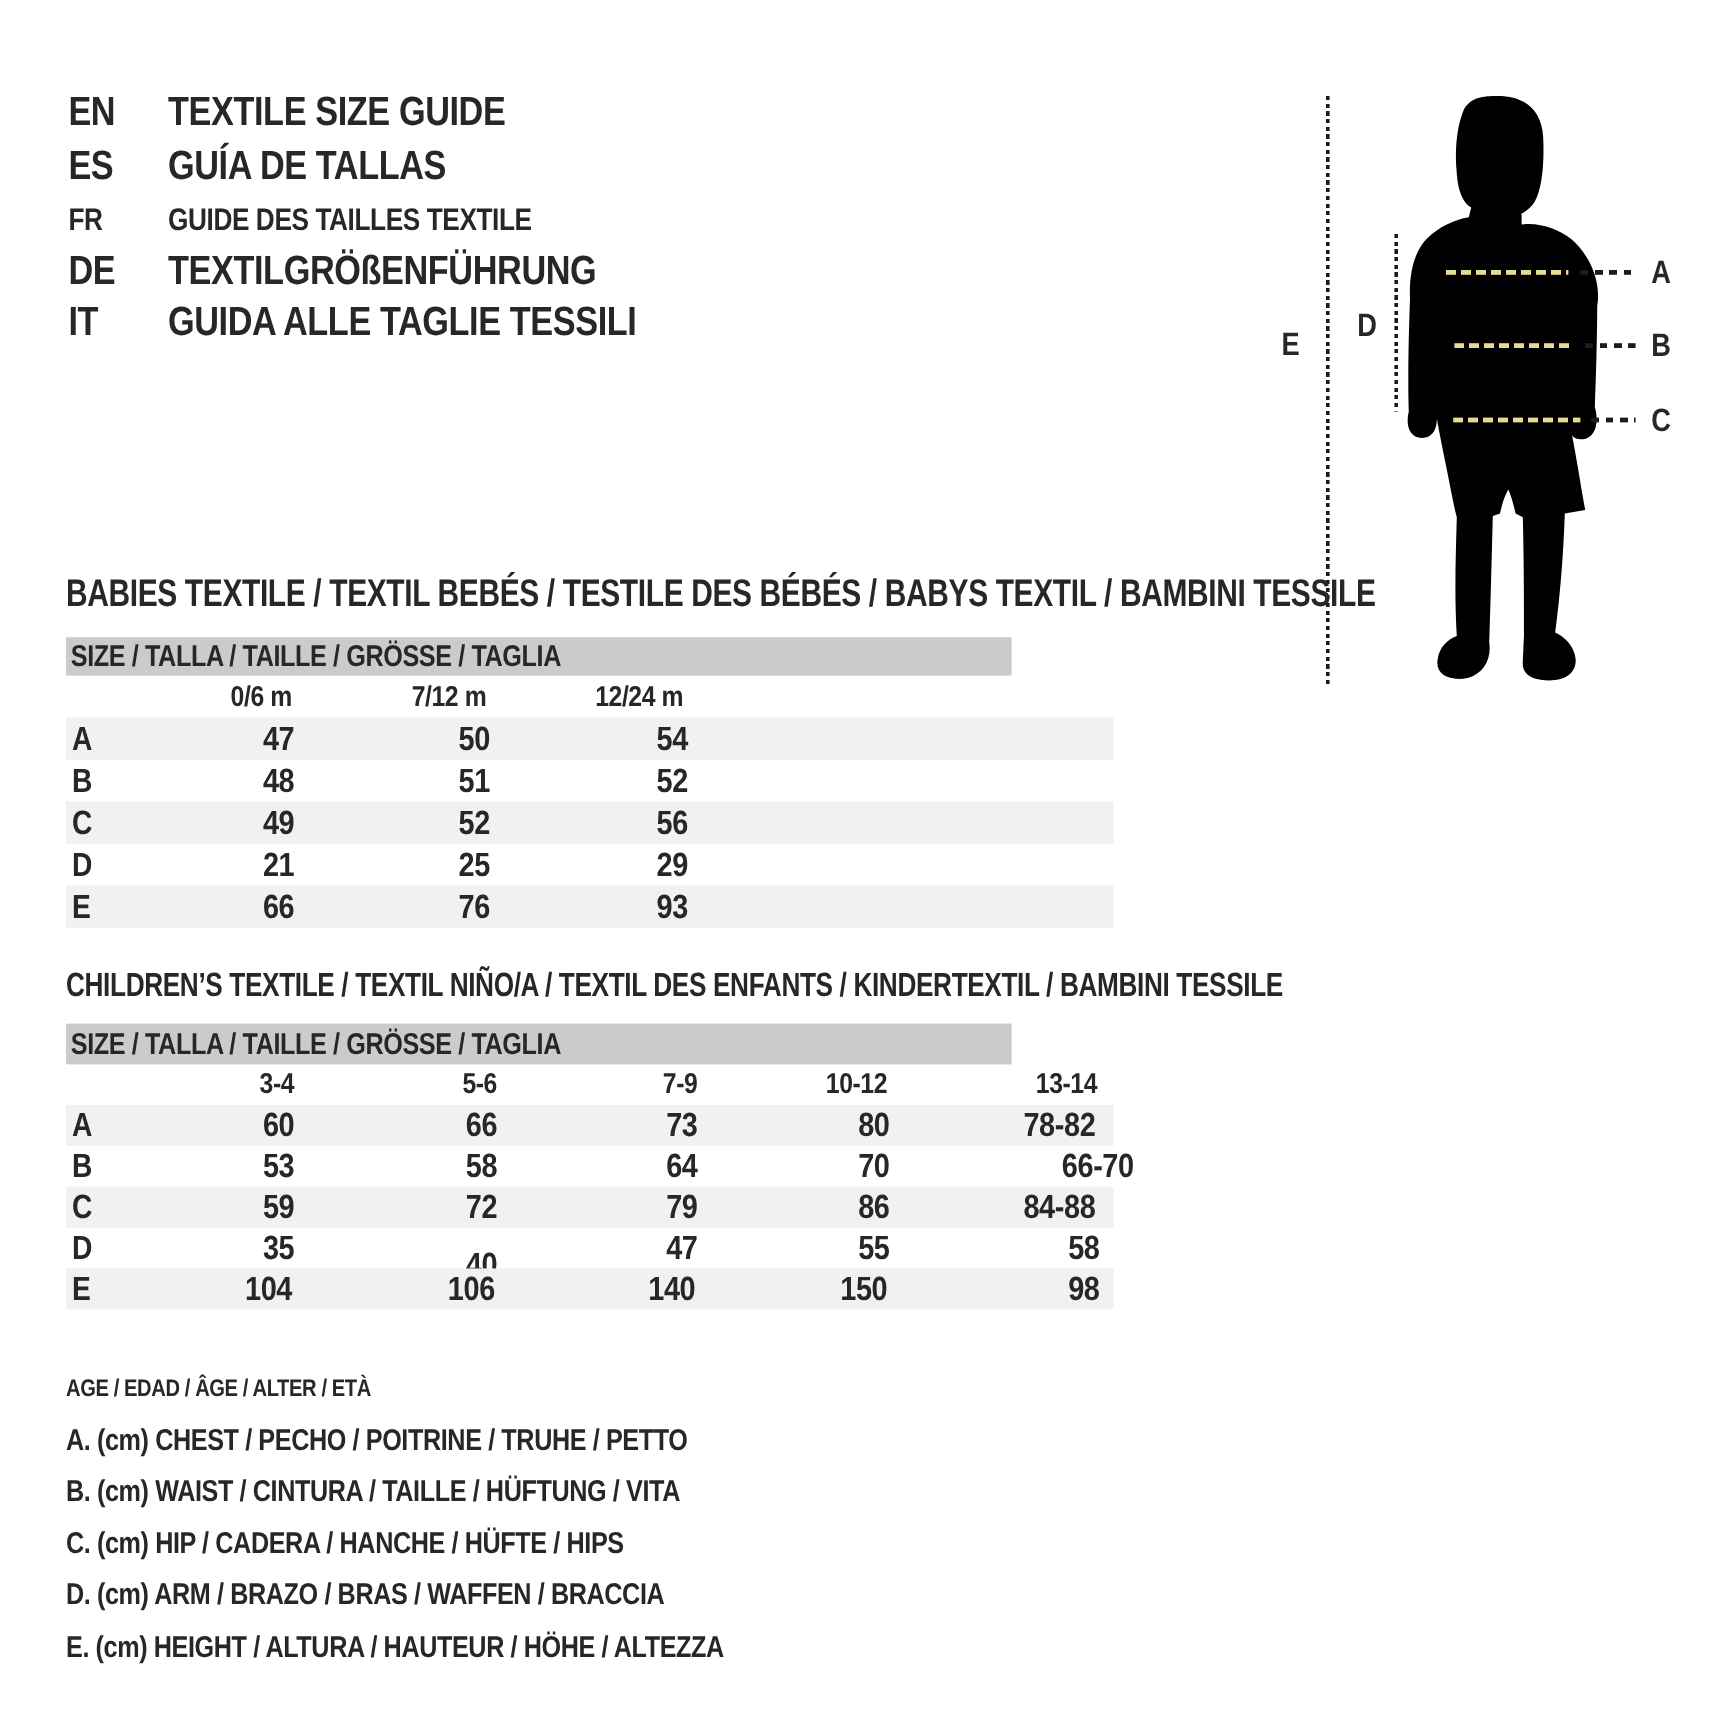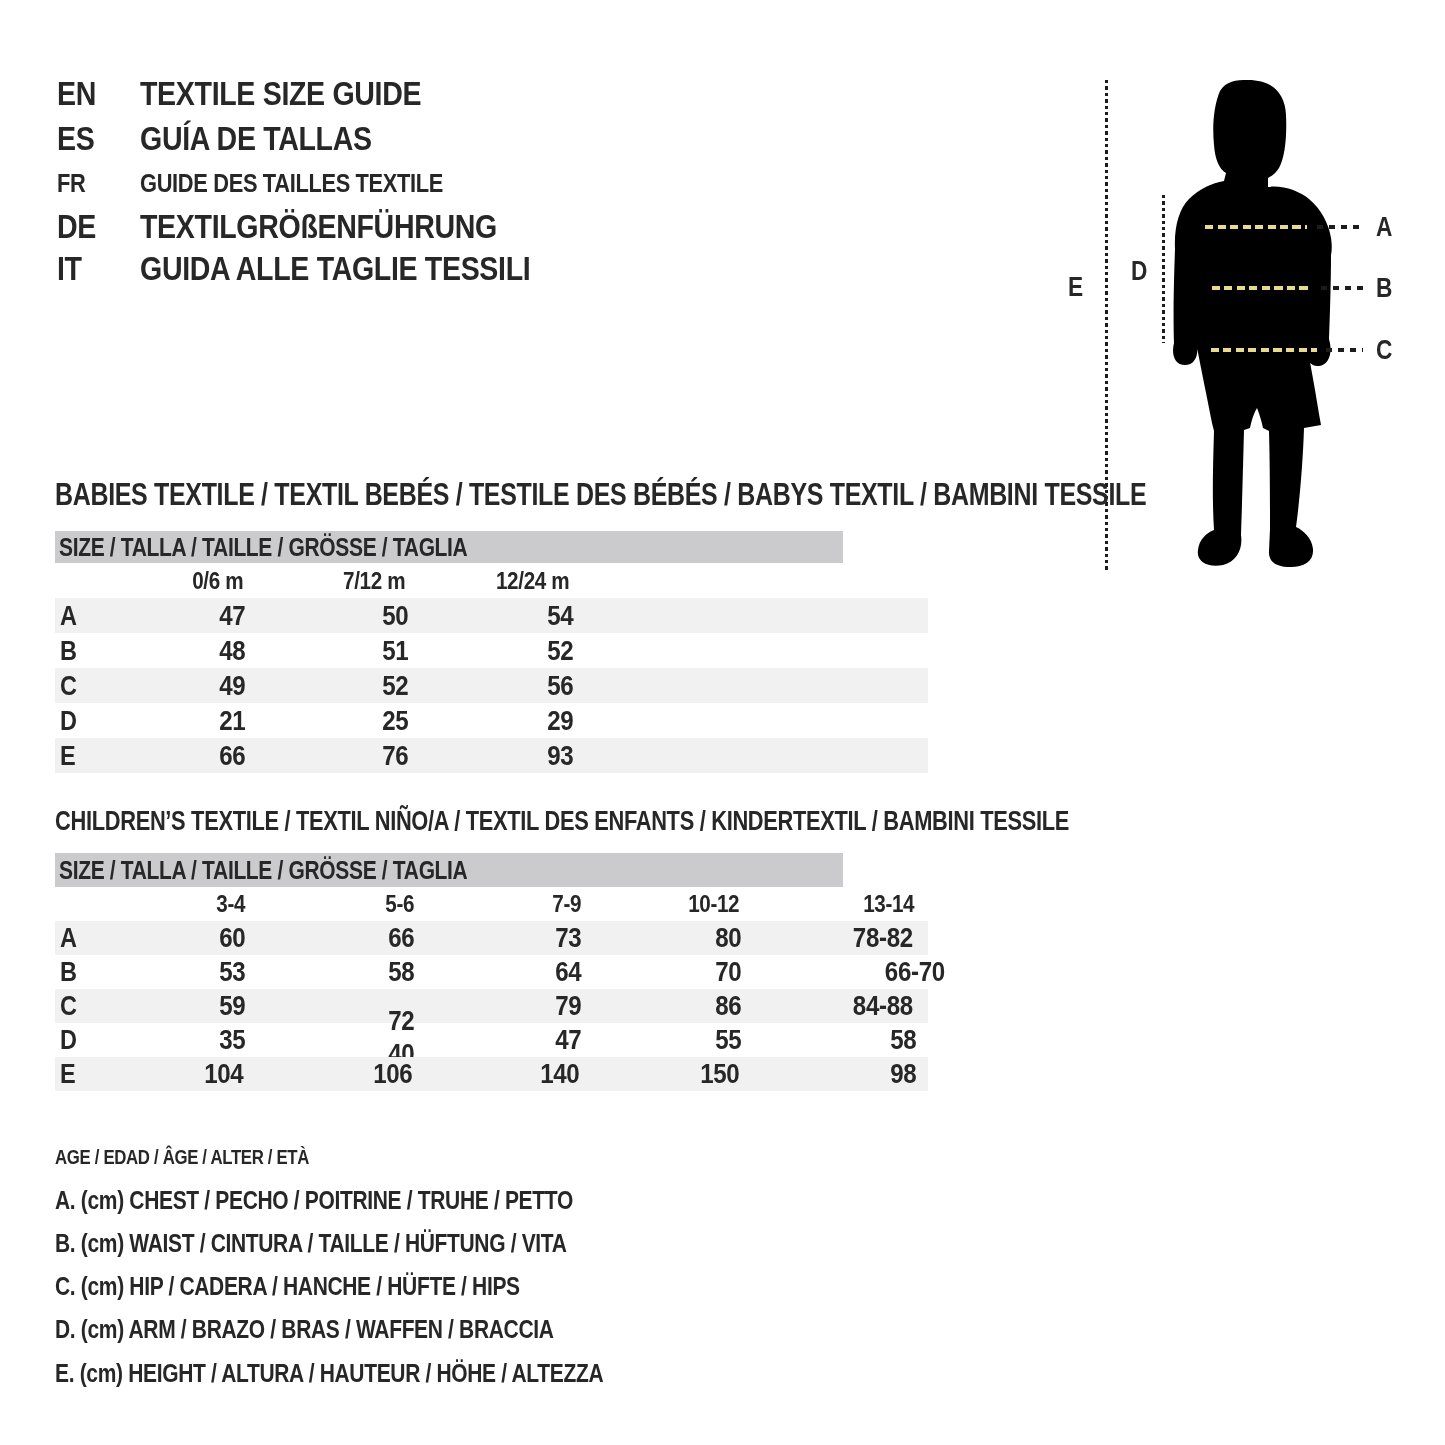--- a/index.html
+++ b/index.html
@@ -193,21 +193,21 @@
       <span class="rlabel"><span class="cond">B</span></span>
       <span class="cell" style="left:52px;"><span class="cond-c">53</span></span>
       <span class="cell" style="left:221px;"><span class="cond-c">58</span></span>
       <span class="cell" style="left:388px;"><span class="cond-c">64</span></span>
       <span class="cell" style="left:548px;"><span class="cond-c">70</span></span>
       <span class="cell" style="left:755px;"><span class="cond-c">66-70</span></span>
     </div>
     <div class="row stripe" style="top:989px;height:34px;font-size:28px;line-height:34px;font-weight:700;">
       <span class="rlabel"><span class="cond">C</span></span>
       <span class="cell" style="left:52px;"><span class="cond-c">59</span></span>
-      <span class="cell" style="left:221px;margin-top:15px;"><span class="cond-c">72</span></span>
+      <span class="cell" style="left:221px;"><span class="cond-c">72</span></span>
       <span class="cell" style="left:388px;"><span class="cond-c">79</span></span>
       <span class="cell" style="left:548px;"><span class="cond-c">86</span></span>
       <span class="cell" style="left:723px;"><span class="cond-c">84-88</span></span>
     </div>
     <div class="row" style="top:1023px;height:34px;font-size:28px;line-height:34px;font-weight:700;">
       <span class="rlabel"><span class="cond">D</span></span>
       <span class="cell" style="left:52px;"><span class="cond-c">35</span></span>
       <span class="cell" style="left:221px;margin-top:14px;"><span class="cond-c">40</span></span>
       <span class="cell" style="left:388px;"><span class="cond-c">47</span></span>
       <span class="cell" style="left:548px;"><span class="cond-c">55</span></span>

